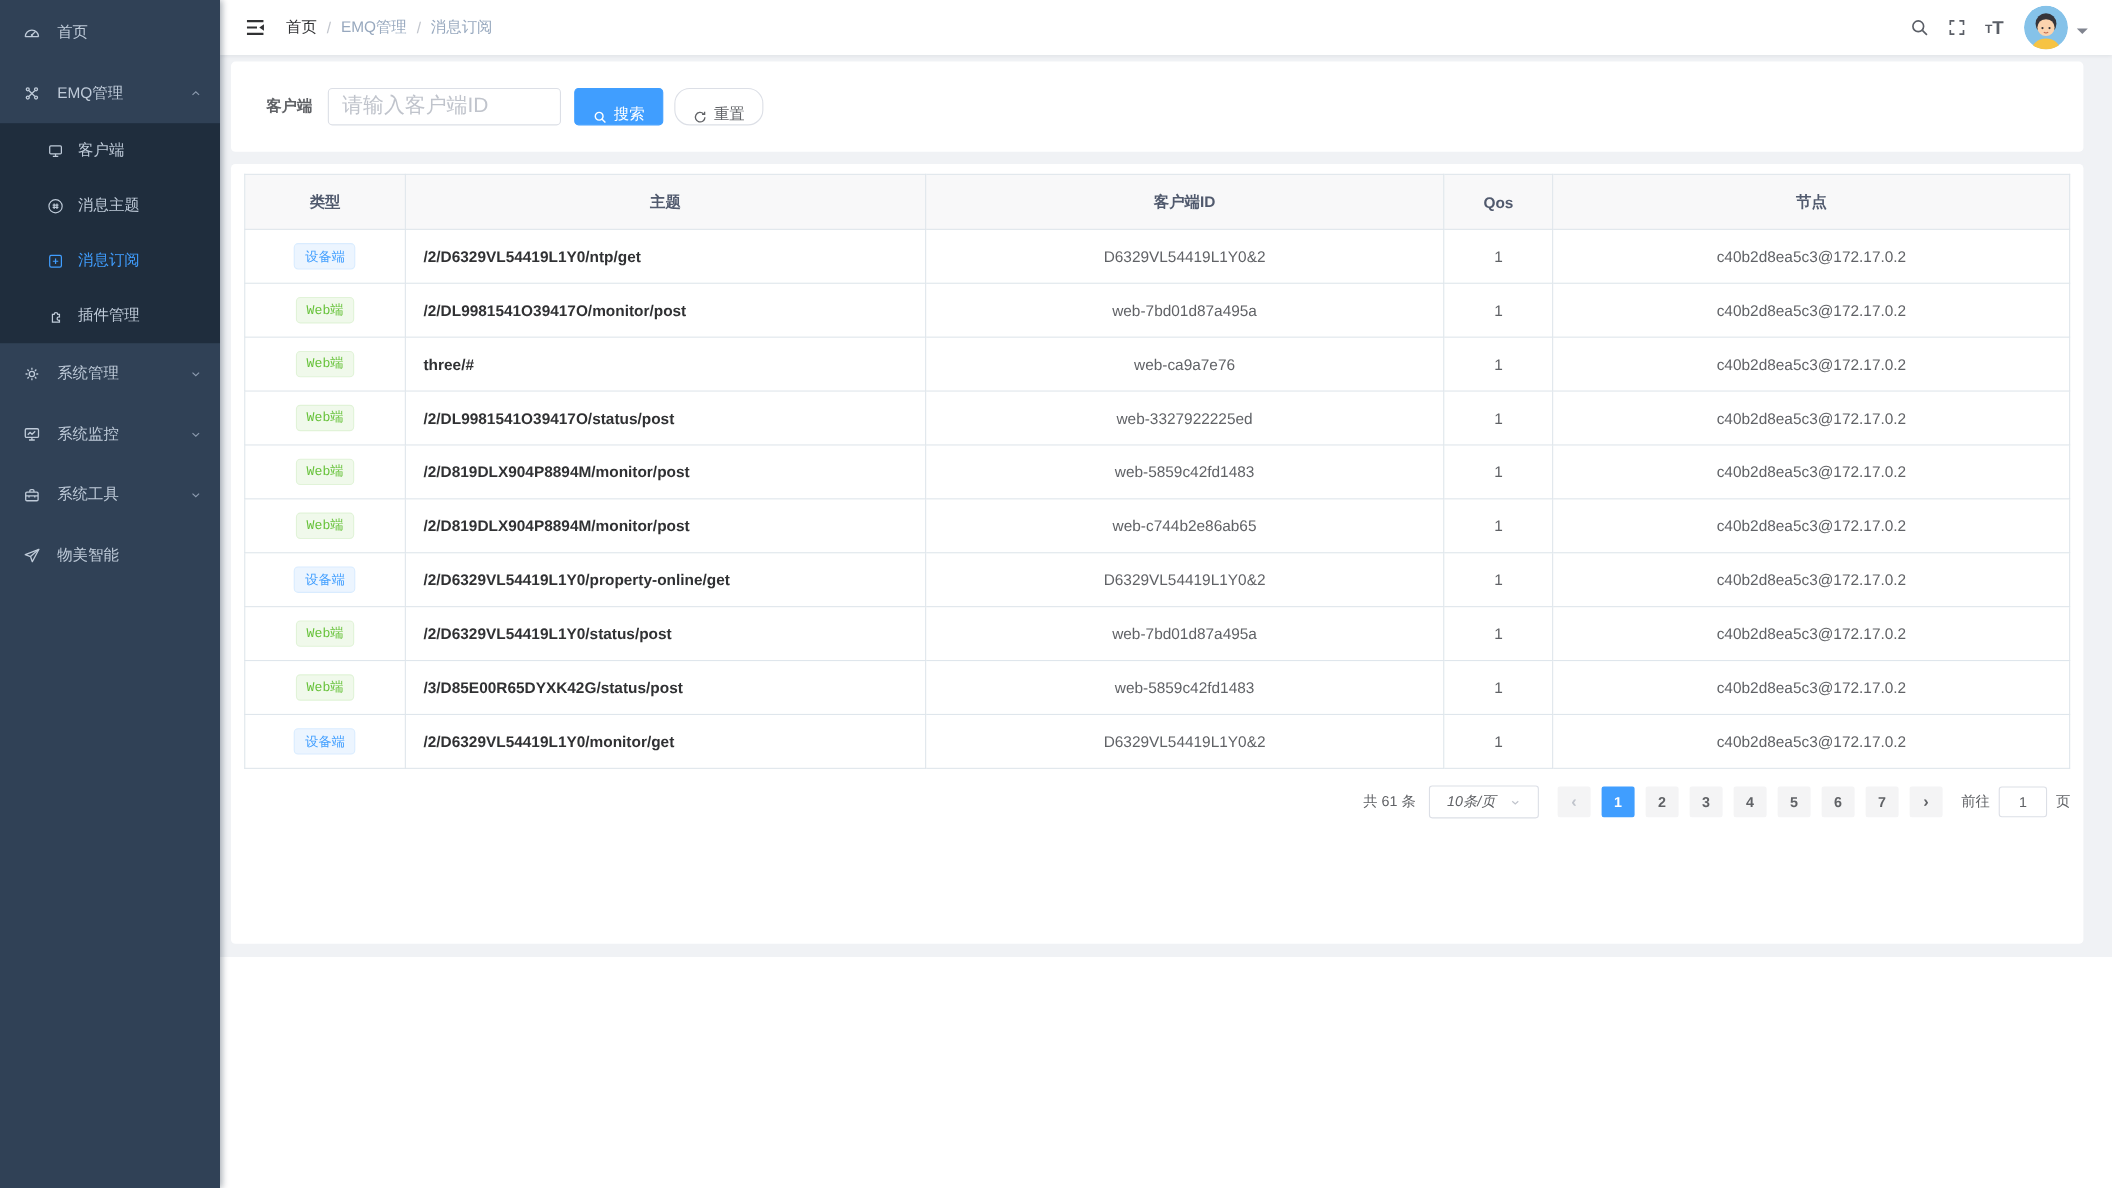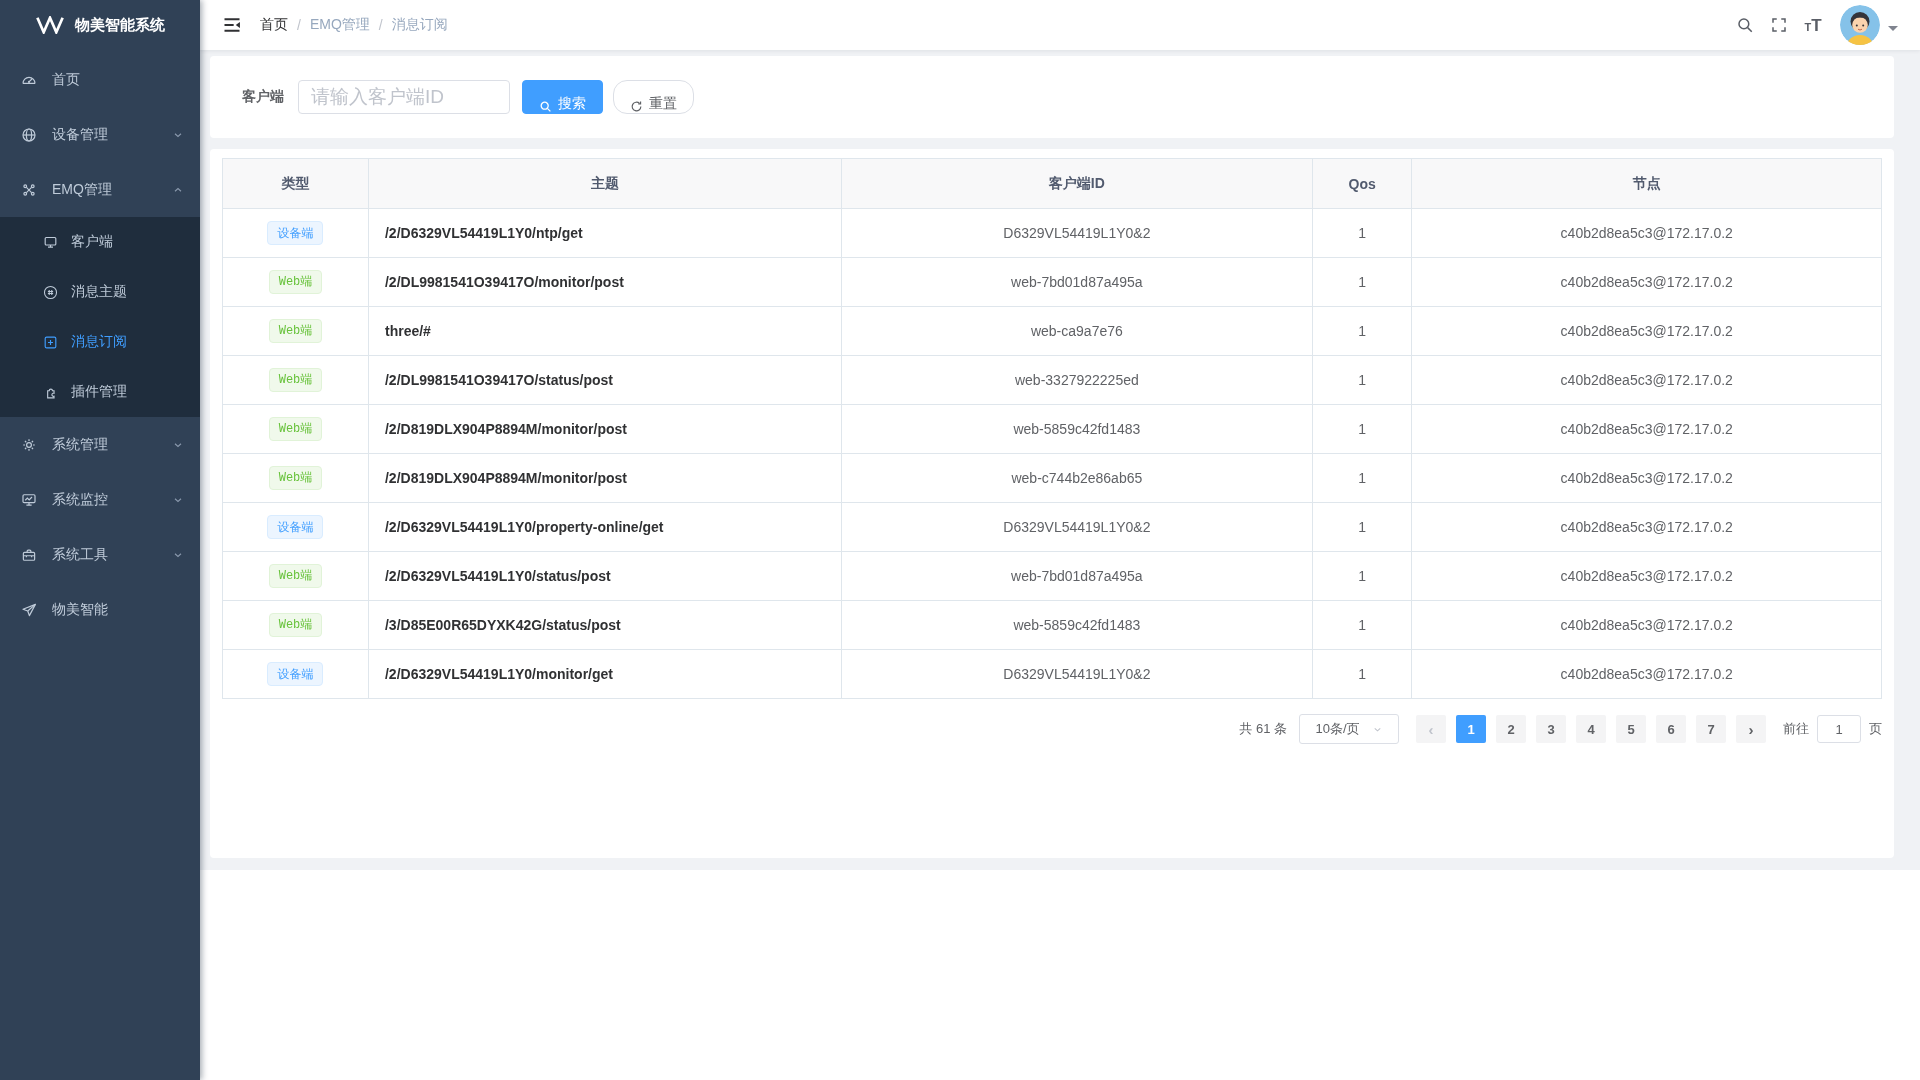--- a/index.html
+++ b/index.html
@@ -70,69 +70,52 @@
          border-radius:4px; border:1px solid transparent; }
   .tag.device { color:#409EFF; background:#ecf5ff; border-color:#d9ecff; }
   .tag.web { color:#67C23A; background:#f0f9eb; border-color:#e1f3d8;font-family:Liberation Mono, monospace; }
 
   
   .pagination { display:flex; align-items:center; justify-content:flex-end; margin-top:15px;
                 font-size:13px; color:#606266; white-space:nowrap; }
   .pg-total { margin-right:12px; }
   .size-select { width:100px; height:30px; border:1px solid #dcdfe6; border-radius:3px;
                  display:inline-flex; align-items:center; justify-content:center; gap:12px;
-                 color:#606266; cursor:pointer; background:#fff; margin-right:12px; }
+                 color:#606266; cursor:pointer; background:#fff; margin-right:12px;font-style:italic; }
   .pg-btn { min-width:30px; height:28px; margin:0 5px; background:#f4f4f5; border:none;
             border-radius:2px; color:#606266; font-size:13px; font-weight:600; cursor:pointer;
             display:inline-flex; align-items:center; justify-content:center;
             font-family:"Liberation Sans","DejaVu Sans",sans-serif; }
   .pg-btn.active { background:#409EFF; color:#fff; }
   .pg-arrow { font-size:15px; font-weight:bold; }
   .pg-prev { color:#c0c4cc; }
   .pg-pages { display:inline-flex; align-items:center; }
   .pg-jump { display:inline-flex; align-items:center; margin-left:12px; gap:8px; }
   .pg-jump input { width:44px; height:28px; border:1px solid #dcdfe6; border-radius:3px;
                    text-align:center; font-size:13px; color:#606266; outline:none;
                    font-family:"Liberation Sans","DejaVu Sans",sans-serif; }
 </style>
 </head>
 <body>
 
 <div class="app">
 
   <aside class="sidebar">
-    <div class="logo">
-      <svg width="30" height="18" viewBox="0 0 32 20">
-        <path d="M2 2 L9 18 L16 2 L23 18 L30 2" stroke="#ffffff" stroke-width="3" fill="none"></path>
-      </svg>
-      <span>物美智能系统</span>
-    </div>
     <nav class="menu">
 
       <div class="menu-item">
         <svg class="mi" width="18" height="18" viewBox="0 0 24 24" fill="none" stroke="#bfcbd9" stroke-width="1.6">
           <path d="M4 16.5a8 8 0 1 1 16 0"></path>
             <path d="M4 16.5h16"></path>
             <path d="M12 14.5l4.2-4.2"></path>
           <circle cx="12" cy="14.5" r="1.4" fill="#bfcbd9" stroke="none"></circle>
         </svg>
         <span>首页</span>
       </div>
 
-      <div class="menu-item">
-        <svg class="mi" width="18" height="18" viewBox="0 0 24 24" fill="none" stroke="#bfcbd9" stroke-width="1.6">
-          <circle cx="12" cy="12" r="8"></circle>
-            <ellipse cx="12" cy="12" rx="3.5" ry="8"></ellipse>
-            <path d="M4 12h16"></path>
-        </svg>
-        <span>设备管理</span>
-        <svg class="chev" width="12" height="12" viewBox="0 0 24 24" fill="none" stroke="#8a99ad" stroke-width="2.2">
-          <path d="M6 9.5l6 5.5 6-5.5"></path>
-        </svg>
-      </div>
 
       <div class="menu-item">
         <svg class="mi" width="18" height="18" viewBox="0 0 24 24" fill="none" stroke="#bfcbd9" stroke-width="1.6">
           <path d="M8.6 8.6l6.8 6.8M15.4 8.6l-6.8 6.8"></path>
           <circle cx="7" cy="7" r="1.8"></circle>
             <circle cx="17" cy="7" r="1.8"></circle>
           <circle cx="7" cy="17" r="1.8"></circle>
             <circle cx="17" cy="17" r="1.8"></circle>
         </svg>
         <span>EMQ管理</span>

